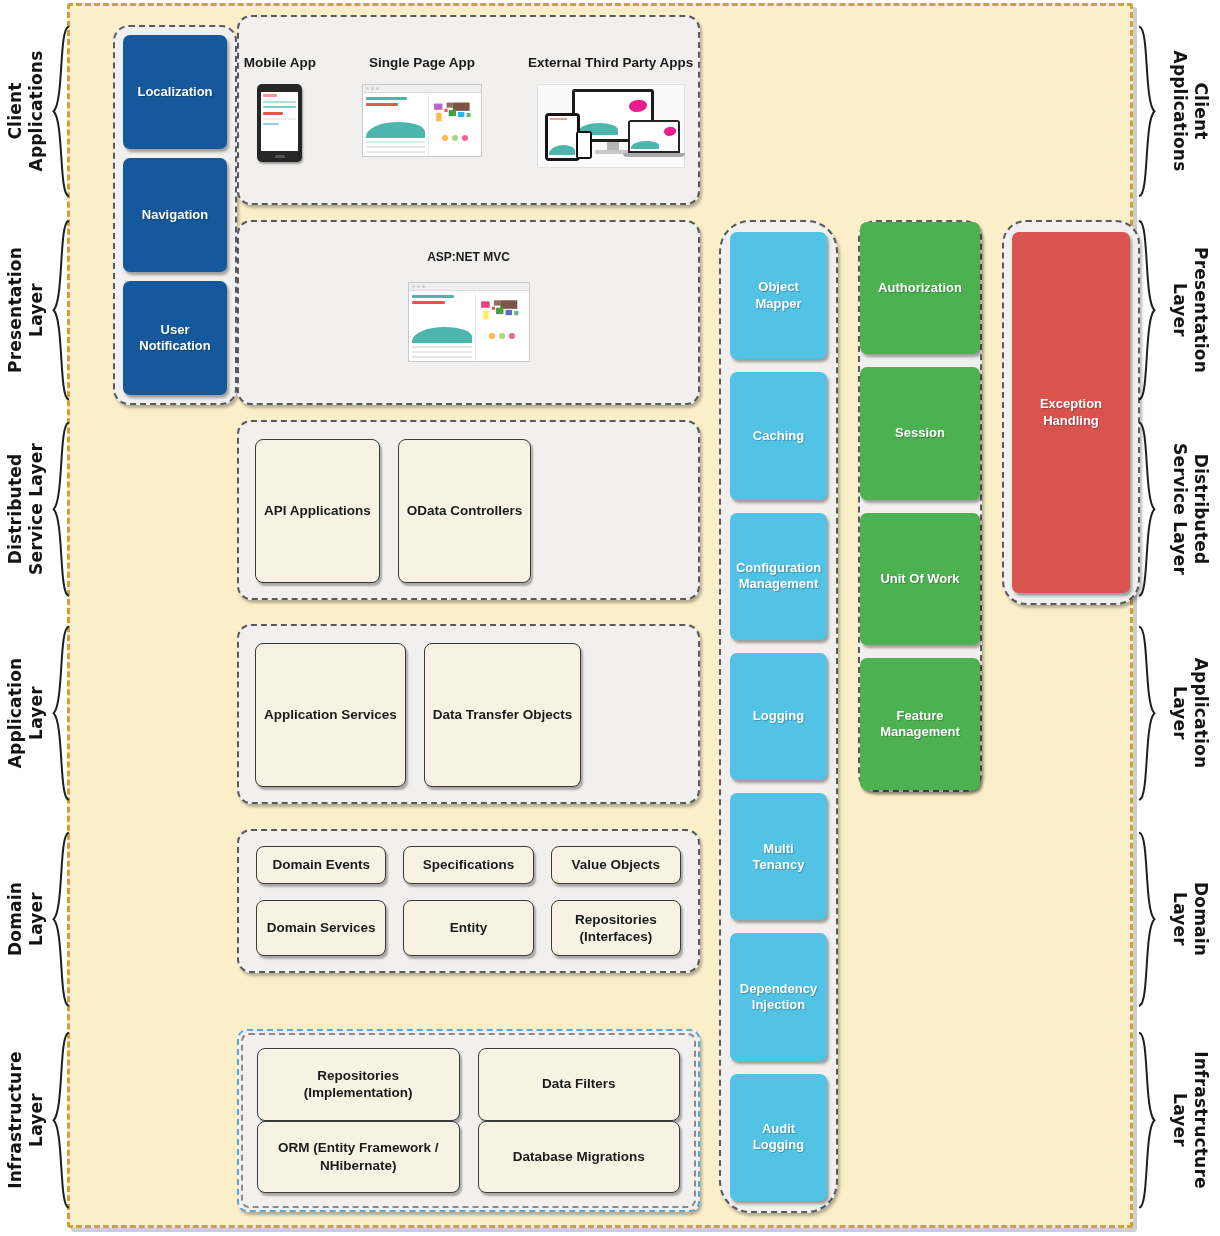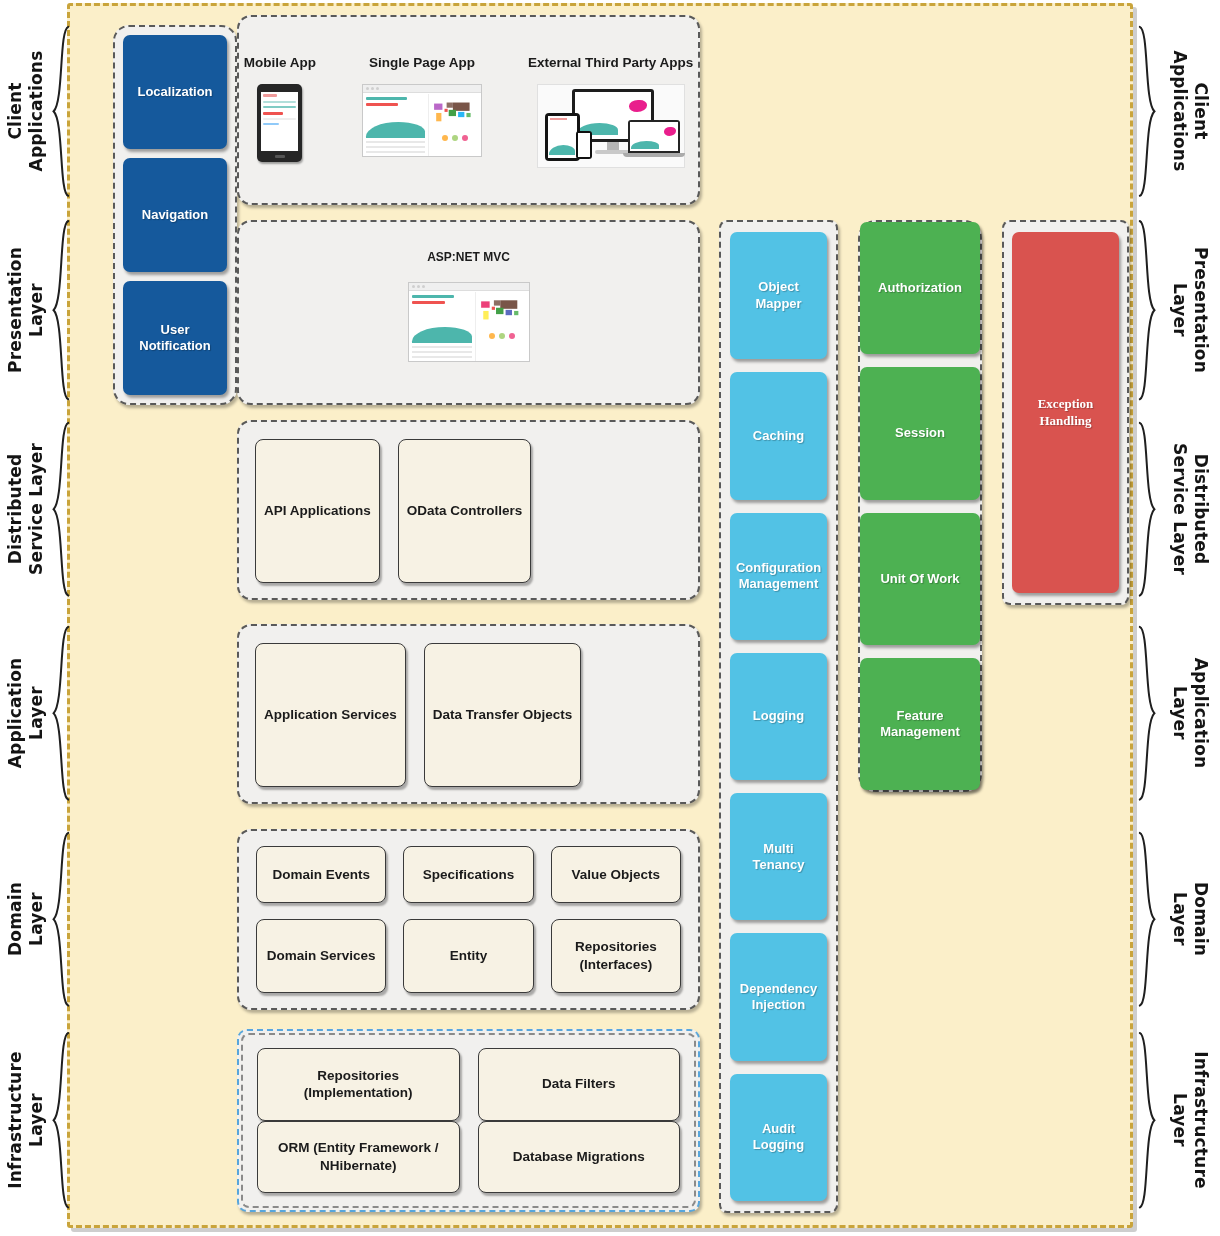--- a/index.html
+++ b/index.html
@@ -22,31 +22,31 @@
             box-shadow:2px 3px 3px rgba(0,0,0,.35);
             text-shadow:1px 1px 1px rgba(0,0,0,.25); }
   .blue  { background:#15599C; }
   .cyan  { background:#52C2E5; }
   .green { background:#4DB152; }
   .red   { background:#D9534F; }
 
   .vcol { display:flex; flex-direction:column; }
 
   #blue-col  { left:113px;  top:25px;  width:124px; height:380px; padding:8px;  gap:9px;  border-radius:16px; }
-  #cyan-col  { left:719px; top:220px; width:119px; height:993px; padding:10px 9px; gap:13px; border-radius:8px; }
+  #cyan-col  { left:719px; top:220px; width:119px; height:993px; padding:10px 9px; gap:13px; border-radius:31px; }
   #green-col { left:858px; top:220px; width:124px; height:572px; gap:13px; border-radius:18px; }
-  #red-col   { left:1002px;top:220px; width:127px; height:385px; padding:10px 8px; border-radius:8px;font-family:Liberation Serif, serif; }
+  #red-col   { left:1002px;top:220px; width:138px; height:385px; padding:10px 8px; border-radius:24px; }
 
   
   .section { left:237px; width:463px; }
   #client-apps     { top:15px;   height:190px; }
   #presentation    { top:220px;  height:185px; }
   #distributed     { top:420px;  height:180px; }
   #application     { top:624px;  height:180px; }
-  #domain          { top:829px;  height:181px; }
+  #domain          { top:829px;  height:144px; }
   #infrastructure  { top:1029px; height:183px; background:#F1F0EE;
                      border:2px dashed #58A6DC; border-radius:10px;
                      box-shadow:2px 3px 3px rgba(0,0,0,.28); position:absolute; padding:2px; }
   #infrastructure .inner { width:100%; height:100%; border:2px dashed #8a8a8a;
                      border-radius:8px; display:grid;
                      grid-template-columns:1fr 1fr; gap:0 18px; padding:13px 14px; }
 
   .two-wide { display:flex; gap:18px; padding:17px 16px 15px; }
   #domain.gcont { display:grid; grid-template-columns:repeat(3,1fr); gap:16px 17px; padding:15px 17px; }
 

